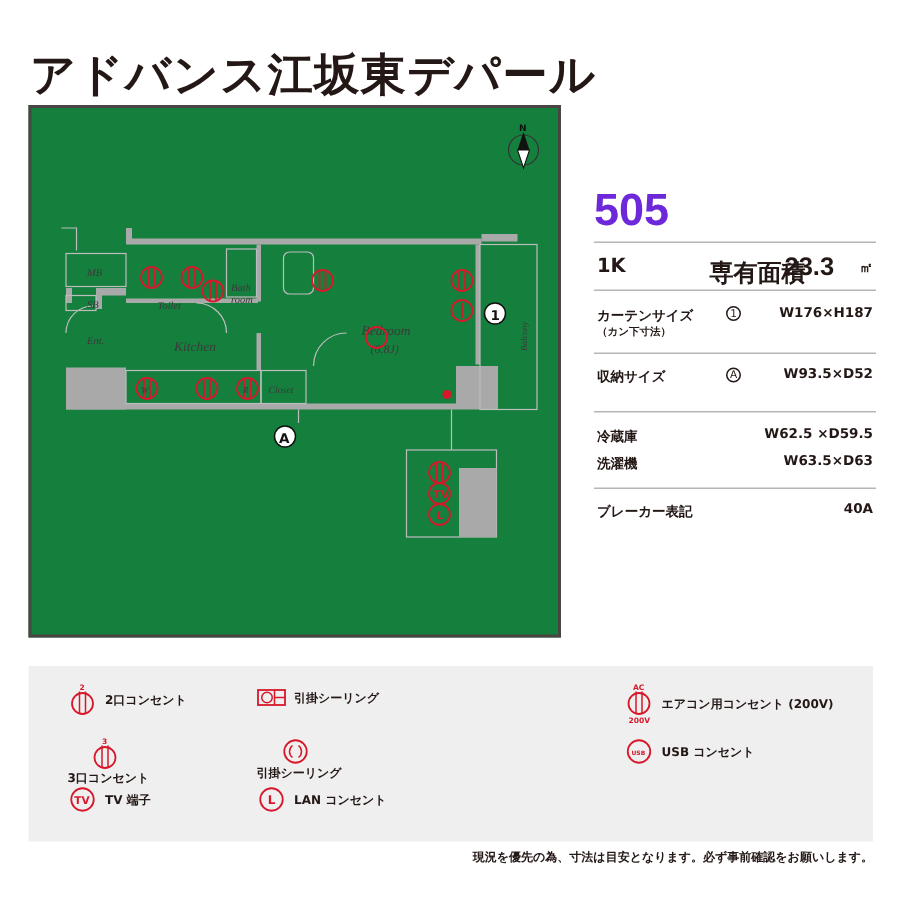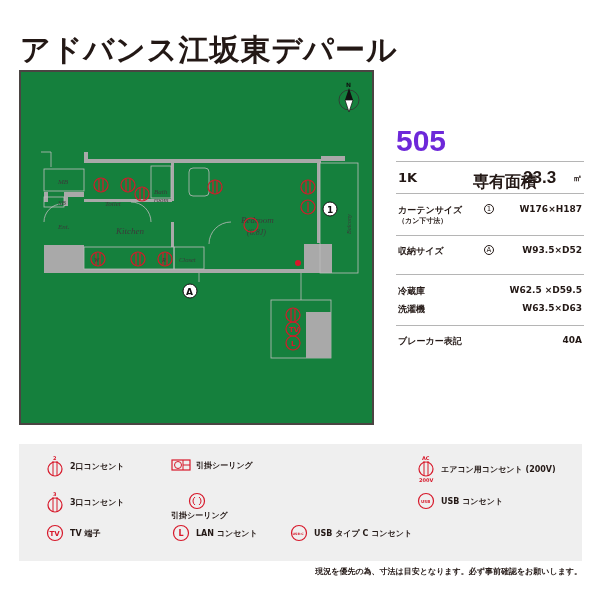--- a/index.html
+++ b/index.html
@@ -239,21 +239,21 @@
     <svg width="20" height="28" viewBox="0 0 20 28">
       <text x="6" y="5" font-size="5" fill="#d7182a" font-weight="bold">AC</text>
       <circle cx="10" cy="14" r="7" fill="none" stroke="#d7182a" stroke-width="1.2"></circle>
       <line x1="8" y1="6" x2="8" y2="21" stroke="#d7182a"></line>
         <line x1="12" y1="6" x2="12" y2="21" stroke="#d7182a"></line>
       <text x="3" y="27" font-size="5" fill="#d7182a" font-weight="bold">200V</text>
     </svg>
     <span>エアコン用コンセント (200V)</span>
   </div>
 
-  <div class="lg-item" style="left:26px; top:47px;">
+  <div class="lg-item" style="left:26px; top:47px;flex-direction:column;">
     <svg width="20" height="22" viewBox="0 0 20 22">
       <text x="8" y="5" font-size="5" fill="#d7182a" font-weight="bold">3</text>
       <circle cx="10" cy="14" r="7" fill="none" stroke="#d7182a" stroke-width="1.2"></circle>
       <line x1="8" y1="6" x2="8" y2="21" stroke="#d7182a"></line>
         <line x1="12" y1="6" x2="12" y2="21" stroke="#d7182a"></line>
     </svg>
     <span>3口コンセント</span>
   </div>
   <div class="lg-item" style="left:152px; top:48px;flex-direction:column;">
     <svg width="20" height="18" viewBox="0 0 20 18">
@@ -278,22 +278,15 @@
     </svg>
     <span>TV 端子</span>
   </div>
   <div class="lg-item" style="left:152px; top:80px;">
     <svg width="20" height="18" viewBox="0 0 20 18">
       <circle cx="10" cy="9" r="7.5" fill="none" stroke="#d7182a" stroke-width="1.2"></circle>
       <text x="7.5" y="12" font-size="8" fill="#d7182a" font-weight="bold">L</text>
     </svg>
     <span>LAN コンセント</span>
   </div>
-  <div class="lg-item" style="left:270px; top:80px;">
-    <svg width="20" height="18" viewBox="0 0 20 18">
-      <circle cx="10" cy="9" r="7.5" fill="none" stroke="#d7182a" stroke-width="1.2"></circle>
-      <text x="3.5" y="10.5" font-size="3.2" fill="#d7182a" font-weight="bold">USB-C</text>
-    </svg>
-    <span>USB タイプ C コンセント</span>
-  </div>
 </div>
 
 <div class="note">現況を優先の為、寸法は目安となります。必ず事前確認をお願いします。</div>
 
 </body></html>

